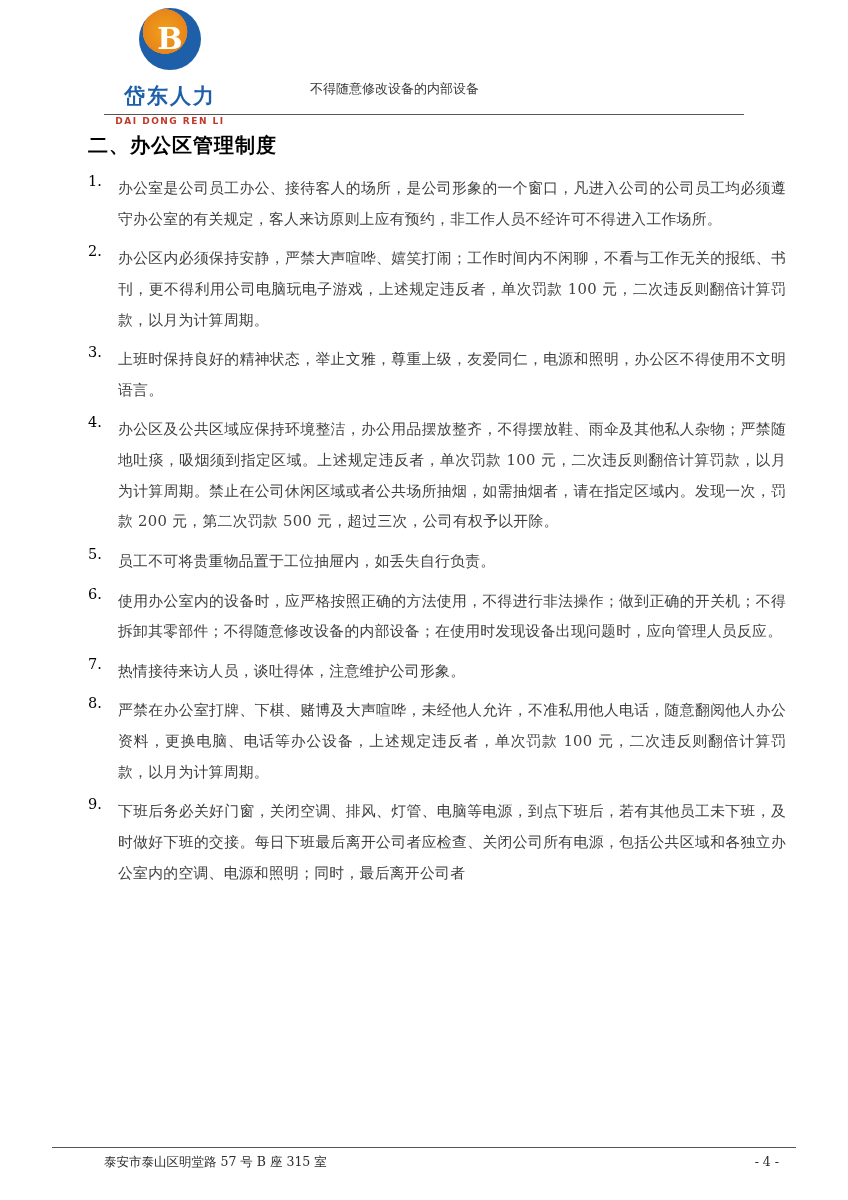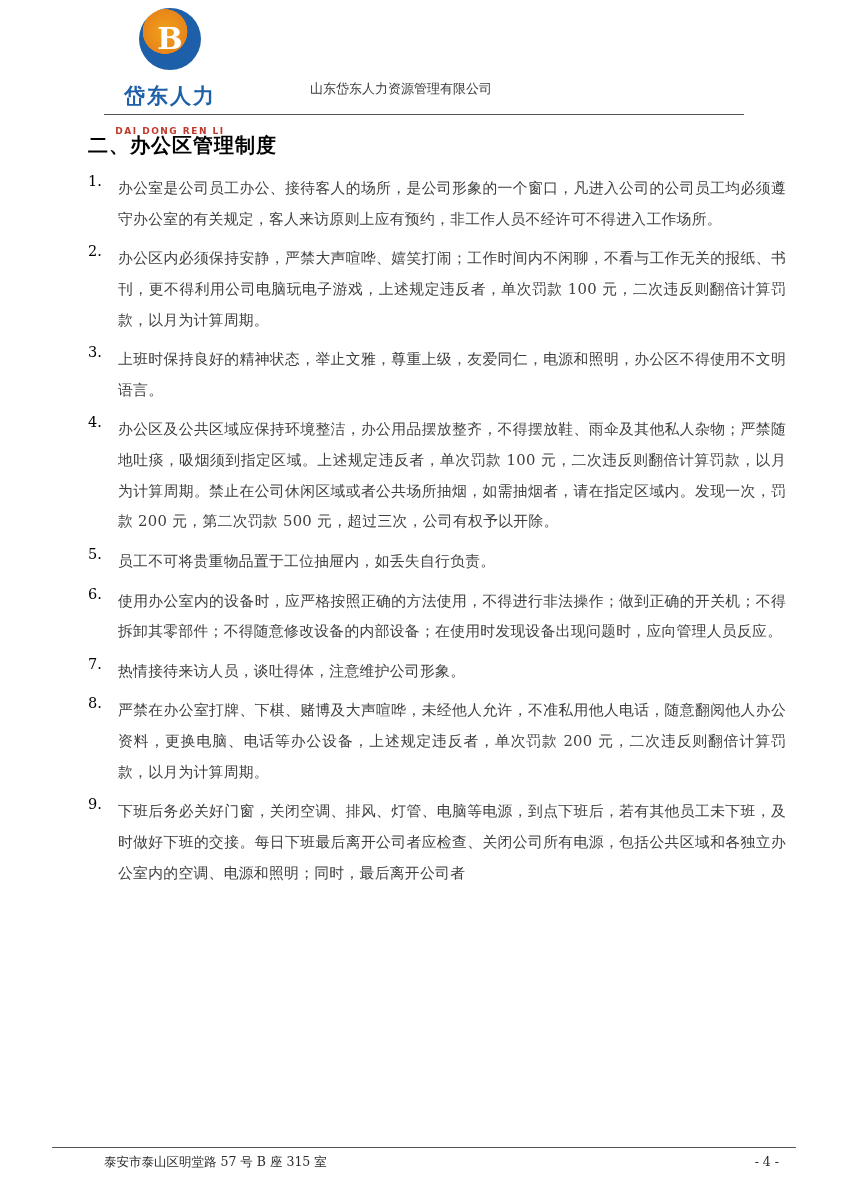--- a/index.html
+++ b/index.html
@@ -57,21 +57,21 @@
   }
   .logo-text {
     margin-top: 12px;
     font-size: 21px;
     font-weight: bold;
     letter-spacing: 2px;
     color: #1d5fa8;
     font-family: "DejaVu Sans", "Liberation Sans", sans-serif;
   }
   .logo-sub {
-    margin-top: 16px;
+    margin-top: 6px;
     font-size: 9px;
     letter-spacing: 1.5px;
     color: #c0392b;
     font-weight: bold;
   }
   .company-name {
     position: absolute;
     left: 258px;
     top: 80px;
     font-size: 13px;
@@ -167,21 +167,21 @@
 <div class="page">
 
   <div class="header">
     <div class="logo-block">
       <div class="logo-mark">
         <span class="inner">B</span>
       </div>
       <div class="logo-text">岱东人力</div>
       <div class="logo-sub">DAI DONG REN LI</div>
     </div>
-    <div class="company-name">山东岱东人力资源管理有限公司</div>
+    <div class="company-name">不得随意修改设备的内部设备</div>
     <div class="header-rule"></div>
   </div>
 
   <div class="content">
     <h2 class="section-title">二、办公区管理制度</h2>
 
     <ol class="items">
       <li>
         <span class="num">1.</span>
         <div class="para">办公室是公司员工办公、接待客人的场所，是公司形象的一个窗口，凡进入公司的公司员工均必须遵守办公室的有关规定，客人来访原则上应有预约，非工作人员不经许可不得进入工作场所。</div>
@@ -205,21 +205,21 @@
       <li>
         <span class="num">6.</span>
         <div class="para">使用办公室内的设备时，应严格按照正确的方法使用，不得进行非法操作；做到正确的开关机；不得拆卸其零部件；不得随意修改设备的内部设备；在使用时发现设备出现问题时，应向管理人员反应。</div>
       </li>
       <li>
         <span class="num">7.</span>
         <div class="para">热情接待来访人员，谈吐得体，注意维护公司形象。</div>
       </li>
       <li>
         <span class="num">8.</span>
-        <div class="para">严禁在办公室打牌、下棋、赌博及大声喧哗，未经他人允许，不准私用他人电话，随意翻阅他人办公资料，更换电脑、电话等办公设备，上述规定违反者，单次罚款 200 元，二次违反则翻倍计算罚款，以月为计算周期。</div>
+        <div class="para">严禁在办公室打牌、下棋、赌博及大声喧哗，未经他人允许，不准私用他人电话，随意翻阅他人办公资料，更换电脑、电话等办公设备，上述规定违反者，单次罚款 100 元，二次违反则翻倍计算罚款，以月为计算周期。</div>
       </li>
       <li>
         <span class="num">9.</span>
         <div class="para">下班后务必关好门窗，关闭空调、排风、灯管、电脑等电源，到点下班后，若有其他员工未下班，及时做好下班的交接。每日下班最后离开公司者应检查、关闭公司所有电源，包括公共区域和各独立办公室内的空调、电源和照明；同时，最后离开公司者</div>
       </li>
     </ol>
   </div>
 
   <div class="footer-rule"></div>
   <div class="footer">

